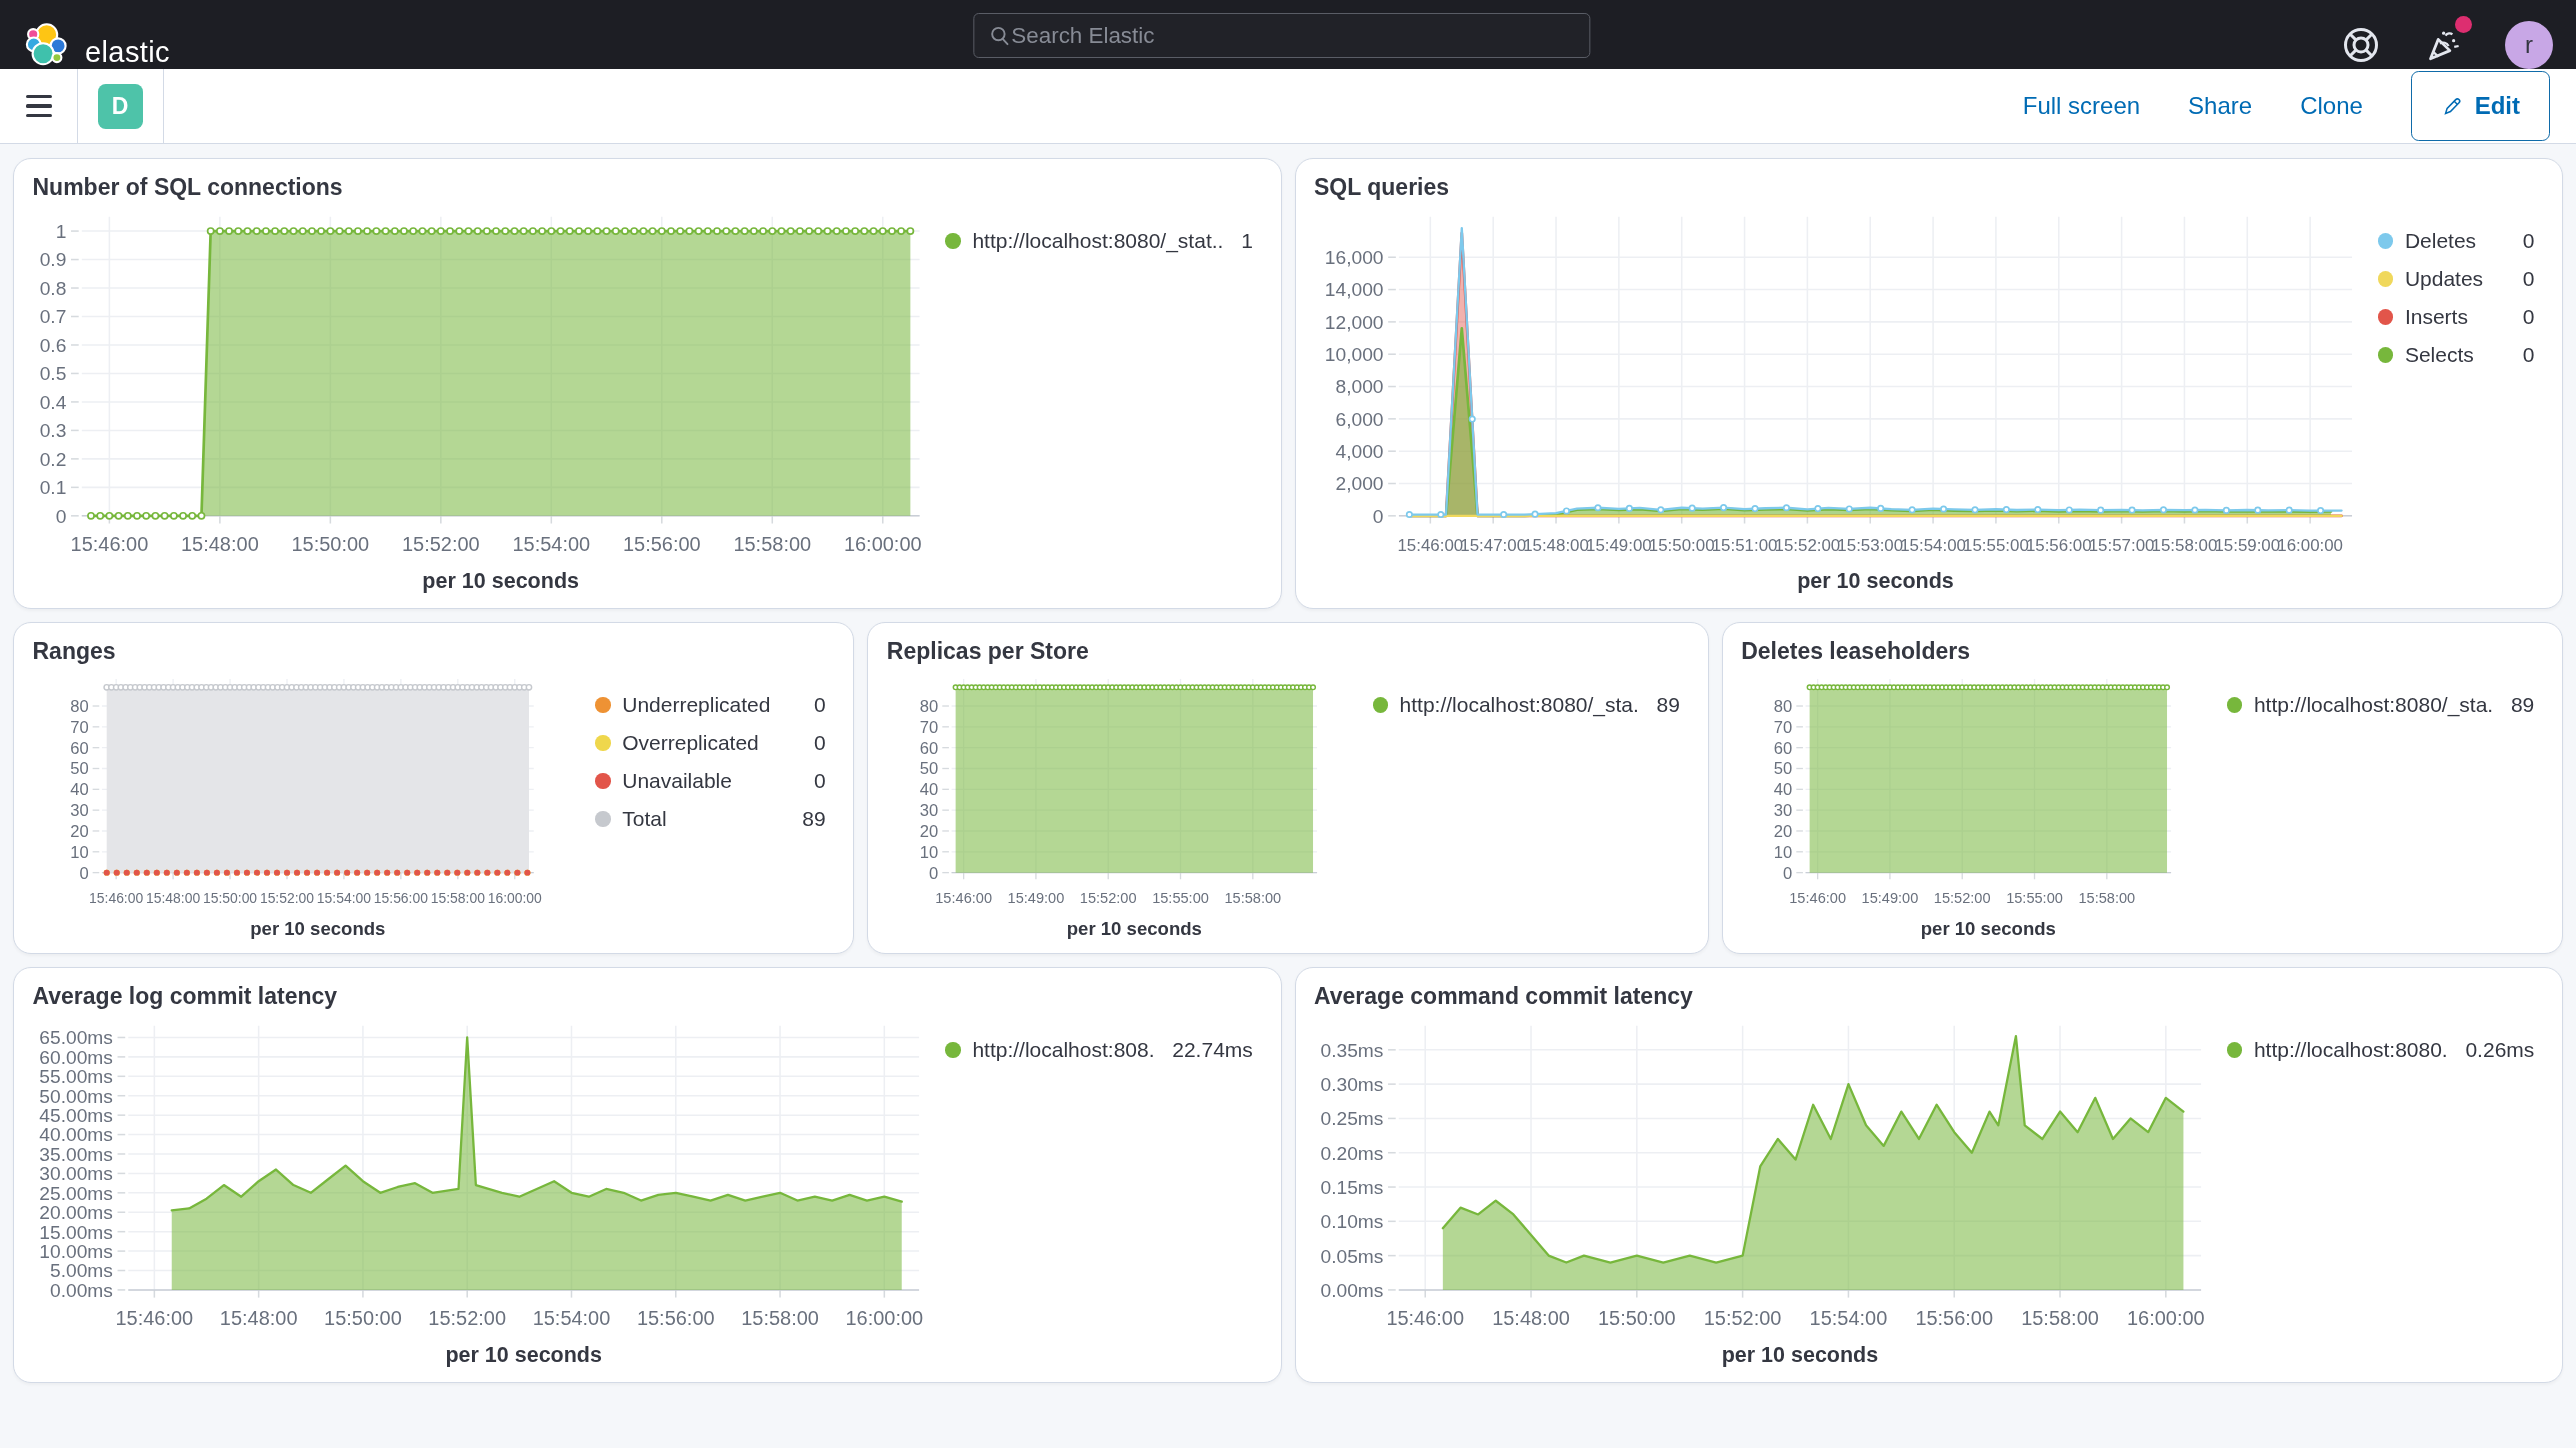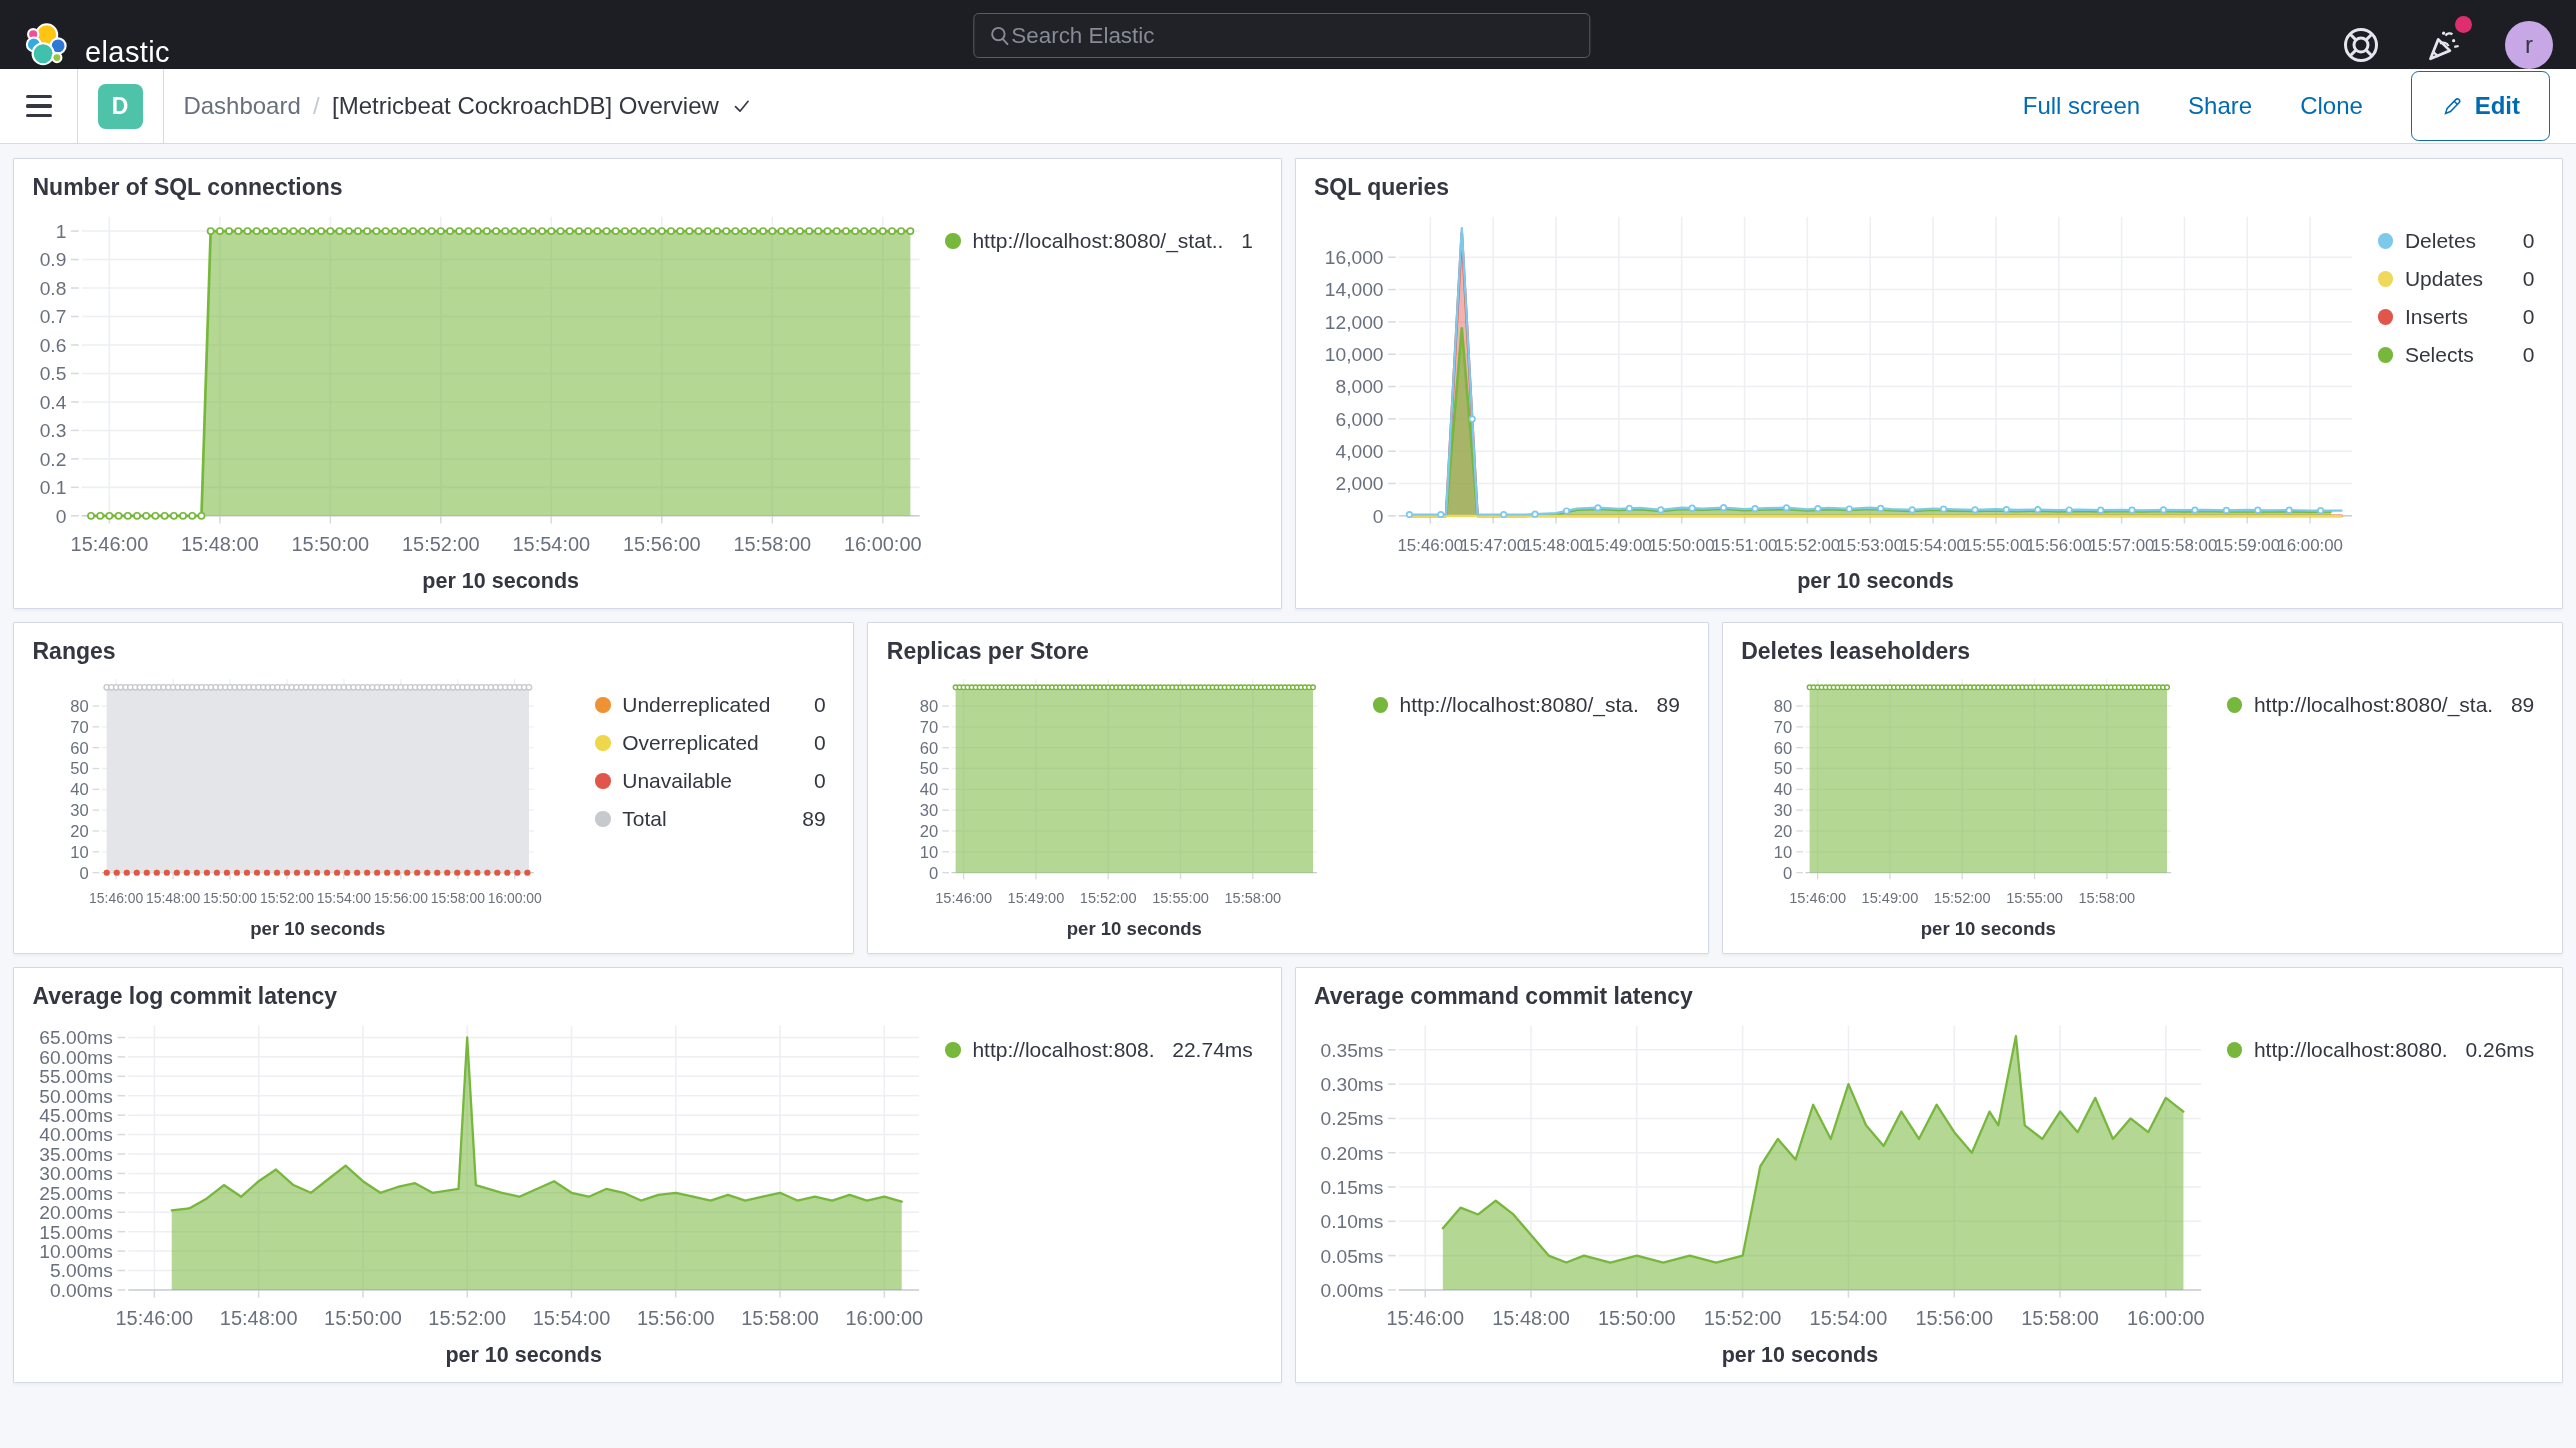--- a/index.html
+++ b/index.html
@@ -24,21 +24,21 @@
   .crumbs{display:flex;align-items:center;gap:12.3px;font-size:24px}
   .crumb-root{color:#69707d;cursor:pointer}
   .crumb-sep{color:#c4cad3}
   .crumb-title{color:#343741;font-weight:500}
   .hdr-actions{margin-left:auto;display:flex;align-items:center;gap:48px}
   .hdr-link{background:none;border:none;color:#006bb4;font-size:24px;font-family:Liberation Sans, sans-serif;cursor:pointer}
   .edit-btn{display:flex;align-items:center;gap:10.8px;border:1.5px solid #0f6ba9;border-radius:7.7px;background:#fff;color:#006bb4;font-size:24px;font-weight:600;font-family:inherit;padding:20px 29px;cursor:pointer}
   
   .dash{padding:14px 13px 0}
   .row{display:flex;gap:13px;margin-bottom:13px}
-  .panel{background:#fff;border:0.8px solid #d3dae6;border-radius:1px;box-shadow:0 1.5px 3.1px rgba(0,0,0,.04);display:flex;flex-direction:column;min-width:0}
+  .panel{background:#fff;border:0.8px solid #d3dae6;border-radius:18px;box-shadow:0 1.5px 3.1px rgba(0,0,0,.04);display:flex;flex-direction:column;min-width:0}
   .r1 .panel{height:451px;flex:1}
   .r2 .panel{height:332px;flex:1}
   .r3 .panel{height:416px;flex:1}
   .panel-title{font-size:23px;font-weight:600;color:#343741;padding:15.4px 18.5px 1.5px}
   .panel-body{flex:1;display:flex;min-height:0;padding:0 7.7px 6.2px 6.2px}
   .chart{flex:1;height:100%;min-width:0}
   .legend{list-style:none;padding:26px 20px 0 4.6px;flex-shrink:0}
   .lg-w430{width:332px}
   .lg-w235{width:181px}
   .lg-w330{width:255px}
@@ -98,28 +98,20 @@
 
 <div class="subheader">
   <button class="hamburger">
     <span></span>
       <span></span>
       <span></span>
   </button>
   <div class="vsep"></div>
   <div class="dbadge">D</div>
   <div class="vsep"></div>
-  <div class="crumbs">
-    <span class="crumb-root">Dashboard</span>
-    <span class="crumb-sep">/</span>
-    <span class="crumb-title">[Metricbeat CockroachDB] Overview</span>
-    <svg viewBox="0 0 24 24" width="21.6" height="21.6">
-      <polyline points="5 13 10 18 19 7" fill="none" stroke="#343741" stroke-width="1.8" stroke-linecap="round" stroke-linejoin="round"></polyline>
-    </svg>
-  </div>
   <div class="hdr-actions">
     <button class="hdr-link">Full screen</button>
     <button class="hdr-link">Share</button>
     <button class="hdr-link">Clone</button>
     <button class="edit-btn">
       <svg viewBox="0 0 30 30" width="23" height="23">
         <path d="M6 24 L8 17.4 L19.2 6 a3 3 0 0 1 4.3 4.2 L12.3 21.6 L6 24 Z" fill="none" stroke="#006bb4" stroke-width="2"></path>
         <line x1="17.2" y1="8.2" x2="21.5" y2="12.4" stroke="#006bb4" stroke-width="2"></line>
       </svg>
       <span>Edit</span>

